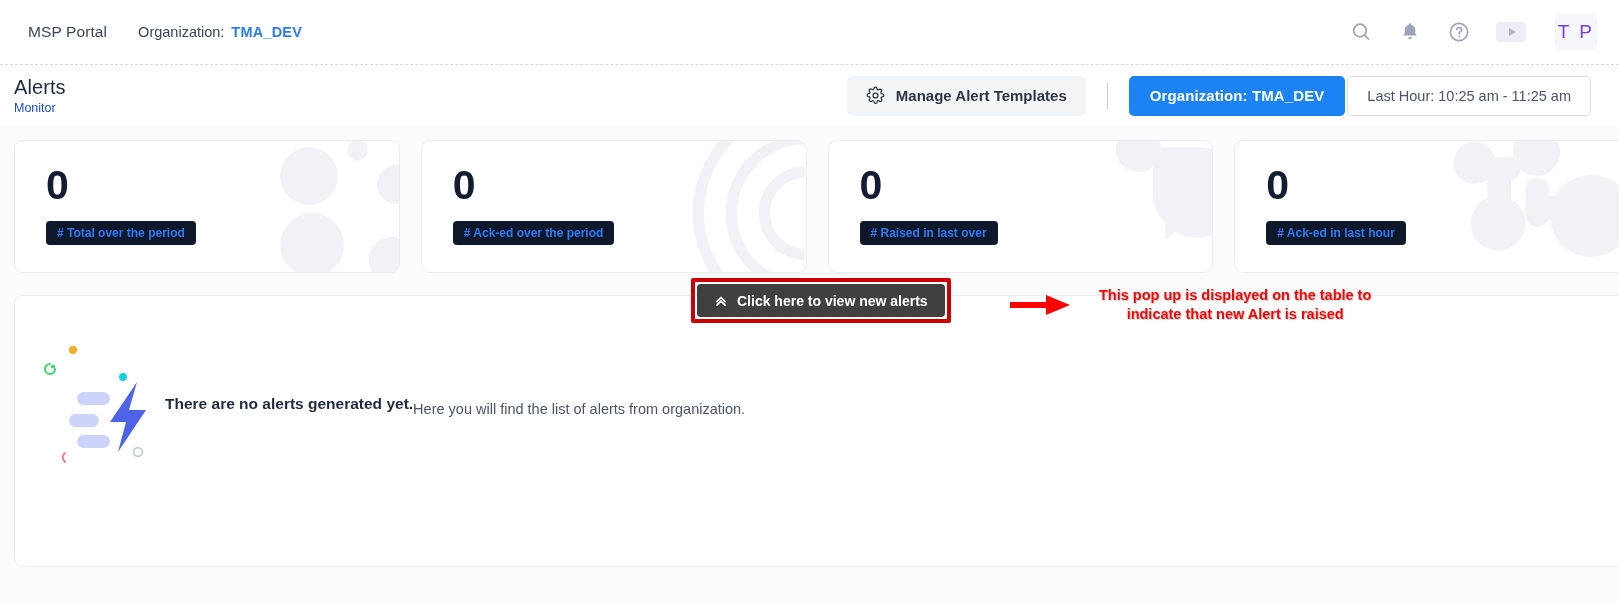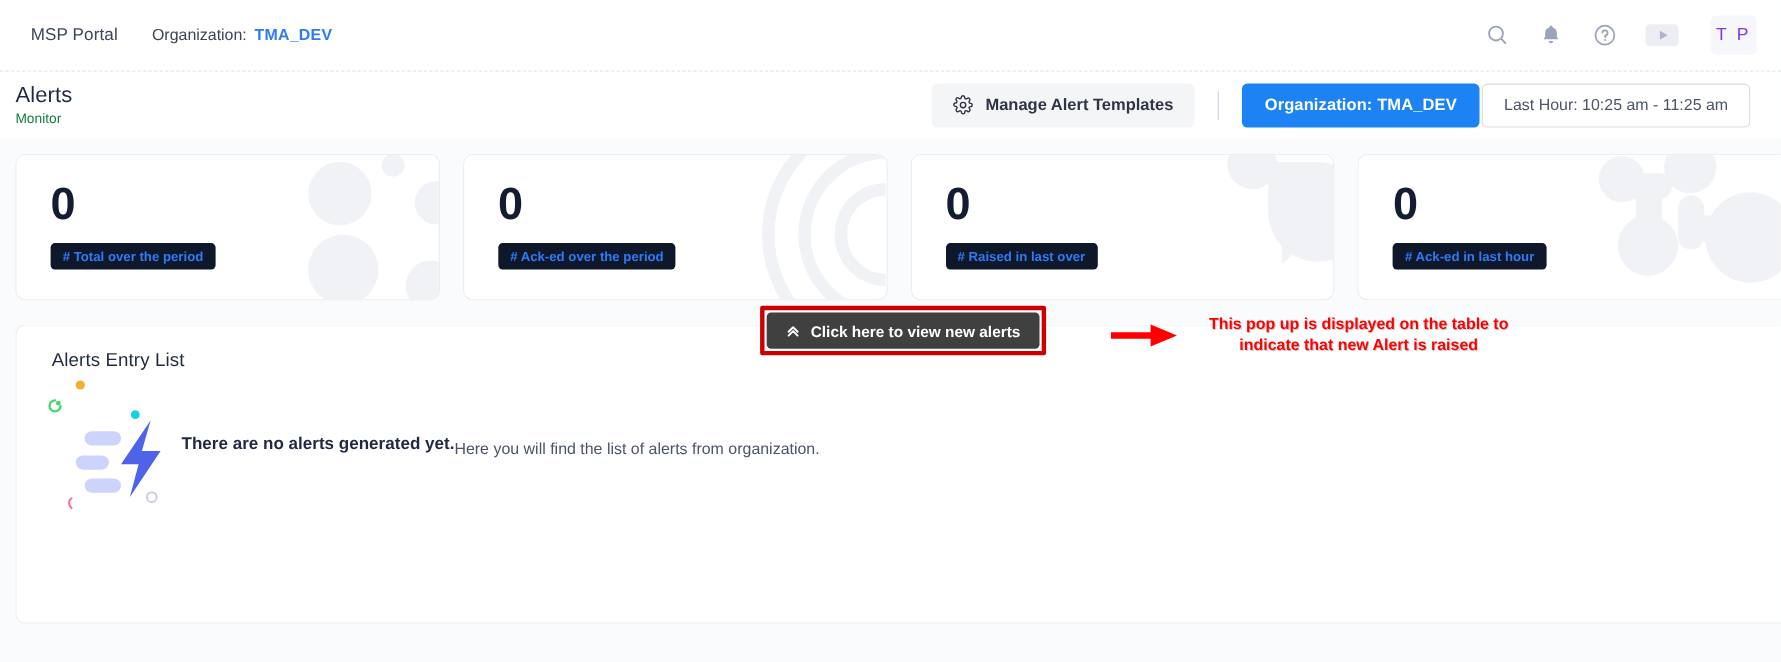--- a/index.html
+++ b/index.html
@@ -55,21 +55,21 @@
     border-top: 4.5px solid transparent;
     border-bottom: 4.5px solid transparent;
     margin-left: 2px;
   }
   .avatar {
     width: 42px; height: 36px;
     background: #f6f7fa;
     border-radius: 6px;
     display: flex; align-items: center; justify-content: center;
     color: #7c3aed;
-    font-size: 16px;
+    font-size: 19px;
     letter-spacing: 2.5px;
     font-weight: 500;
     margin-left: 4px;
   }
 
   
   .pagehead {
     height: 62px;
     background: #ffffff;
     border-top: 1px dashed #d5d9e2;
@@ -79,21 +79,21 @@
   }
   .titleblock { padding-left: 0px; }
   .page-title {
     font-size: 20px;
     color: #1f2a40;
     line-height: 22px;
     letter-spacing: .1px;
   }
   .page-sub {
     font-size: 12.5px;
-    color: #15803d;
+    color: #1d4ed8;
     margin-top: 3px;
   }
   .head-actions {
     margin-left: auto;
     display: flex;
     align-items: center;
     gap: 0px;
   }
   .btn-templates {
     display: flex; align-items: center; gap: 11px;
@@ -375,21 +375,20 @@
         <rect x="318" y="40" width="26" height="54" rx="13"></rect>
         <rect x="330" y="60" width="70" height="26" rx="13"></rect>
       </g>
     </svg>
     <div class="card-num">0</div>
     <div class="card-tag"># Ack-ed in last hour</div>
   </div>
 </div>
 
 <div class="panel">
-  <div class="panel-title">Alerts Entry List</div>
 
   <div class="empty">
     <div class="empty-art">
       <svg width="150" height="130" viewBox="0 0 150 130">
         <circle cx="58" cy="12" r="4.2" fill="#f5ae2e"></circle>
         <path d="M35 26a5 5 0 1 0 5 5" fill="none" stroke="#3fd96a" stroke-width="2.1" stroke-linecap="round"></path>
         <circle cx="38" cy="28.5" r="2.1" fill="#3fd96a"></circle>
         <circle cx="108" cy="39" r="4" fill="#16cfe0"></circle>
         <circle cx="123" cy="114" r="4.4" fill="none" stroke="#c7cbd6" stroke-width="1.7"></circle>
         <path d="M50 124c-3-3-3-7 0-9" fill="none" stroke="#f77196" stroke-width="1.9" stroke-linecap="round"></path>

